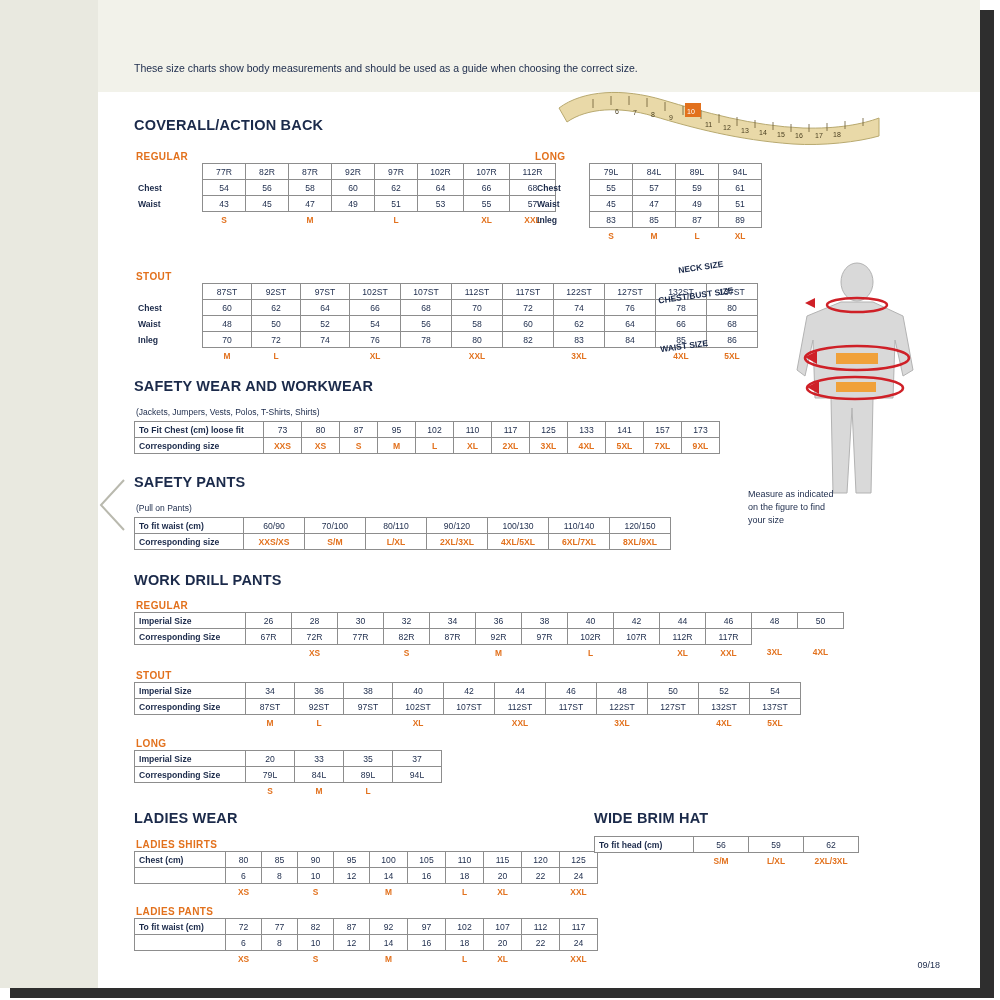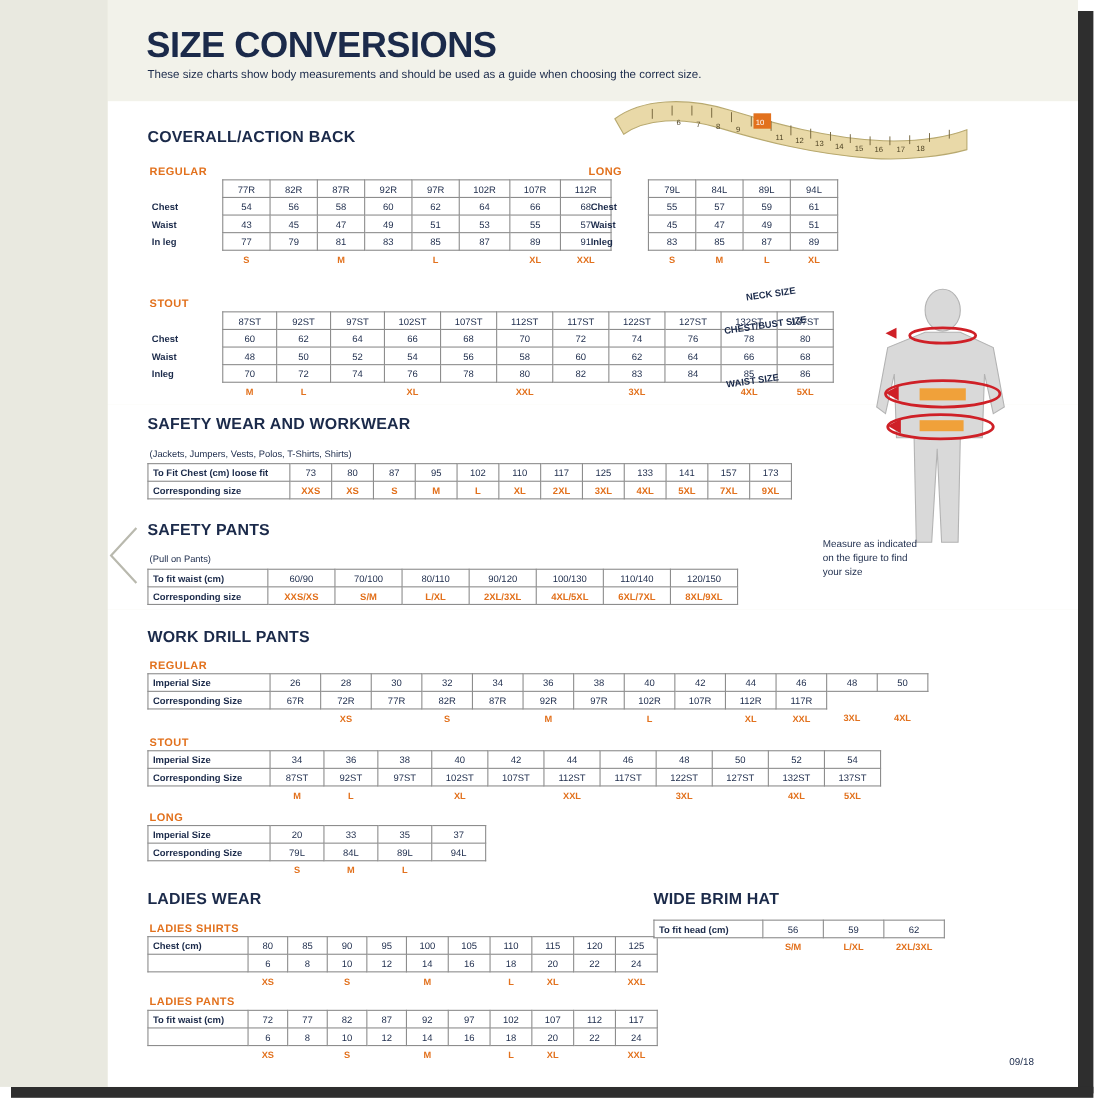--- a/index.html
+++ b/index.html
@@ -65,21 +65,20 @@
 
 <div class="page">
   <div class="shadow-r"></div>
   <div class="shadow-b"></div>
   <div class="sheet"></div>
   <div class="leftband"></div>
 
   <div class="content">
 
     <div class="header">
-      <div class="title">SIZE CONVERSIONS</div>
       <div class="subtitle">These size charts show body measurements and should be used as a guide when choosing the correct size.</div>
     </div>
 
     <div class="whitepanel" style="left:0;top:92px;width:882px;height:276px;"></div>
 
     <svg class="figure" style="left:455px;top:88px;" width="330" height="60" viewBox="0 0 330 60">
       <path d="M6 20 C 30 2, 70 0, 110 12 C 150 24, 200 38, 250 40 C 285 41, 310 36, 326 30 L 326 48 C 305 54, 270 58, 240 56 C 185 52, 140 40, 100 28 C 66 18, 34 20, 14 34 Z" fill="#e9d9a8" stroke="#b8a96f" stroke-width="1"></path>
       <g stroke="#6b5c33" stroke-width="0.8">
         <line x1="40" y1="11" x2="40" y2="20"></line>
           <line x1="58" y1="8" x2="58" y2="17"></line>
@@ -147,31 +146,20 @@
         <td class="lbl">Waist</td>
         <td>43</td>
         <td>45</td>
         <td>47</td>
         <td>49</td>
         <td>51</td>
         <td>53</td>
         <td>55</td>
         <td>57</td>
       </tr>
-      <tr>
-        <td class="lbl">In leg</td>
-        <td>77</td>
-        <td>79</td>
-        <td>81</td>
-        <td>83</td>
-        <td>85</td>
-        <td>87</td>
-        <td>89</td>
-        <td>91</td>
-      </tr>
       <tr class="sizes">
         <td></td>
         <td>S</td>
         <td></td>
         <td>M</td>
         <td></td>
         <td>L</td>
         <td></td>
         <td>XL</td>
         <td>XXL</td>

